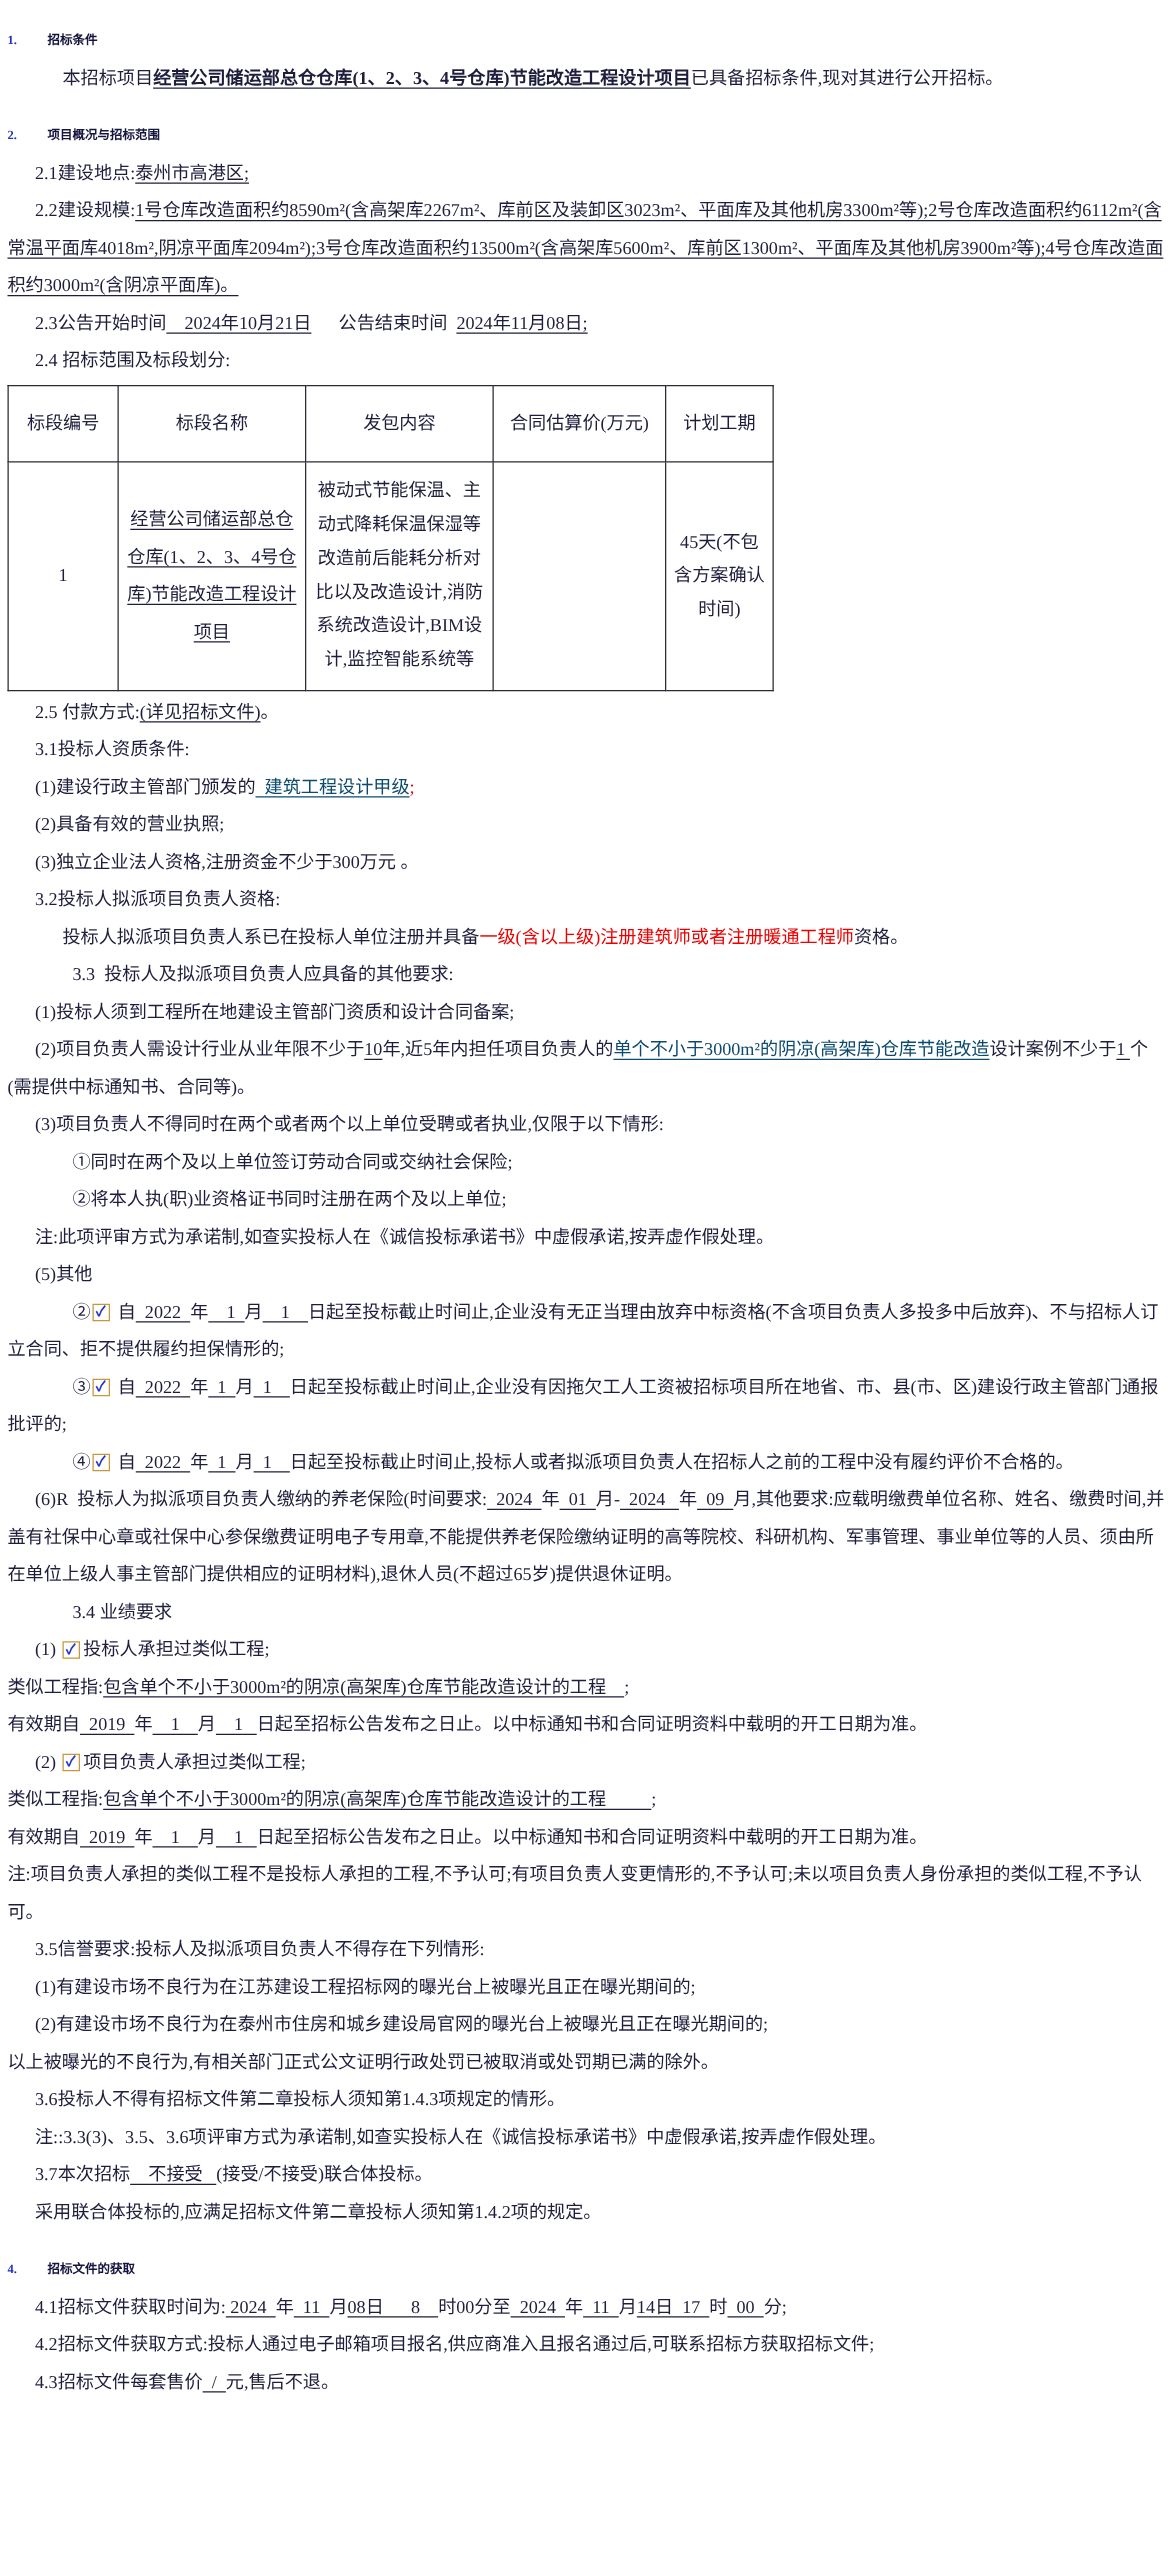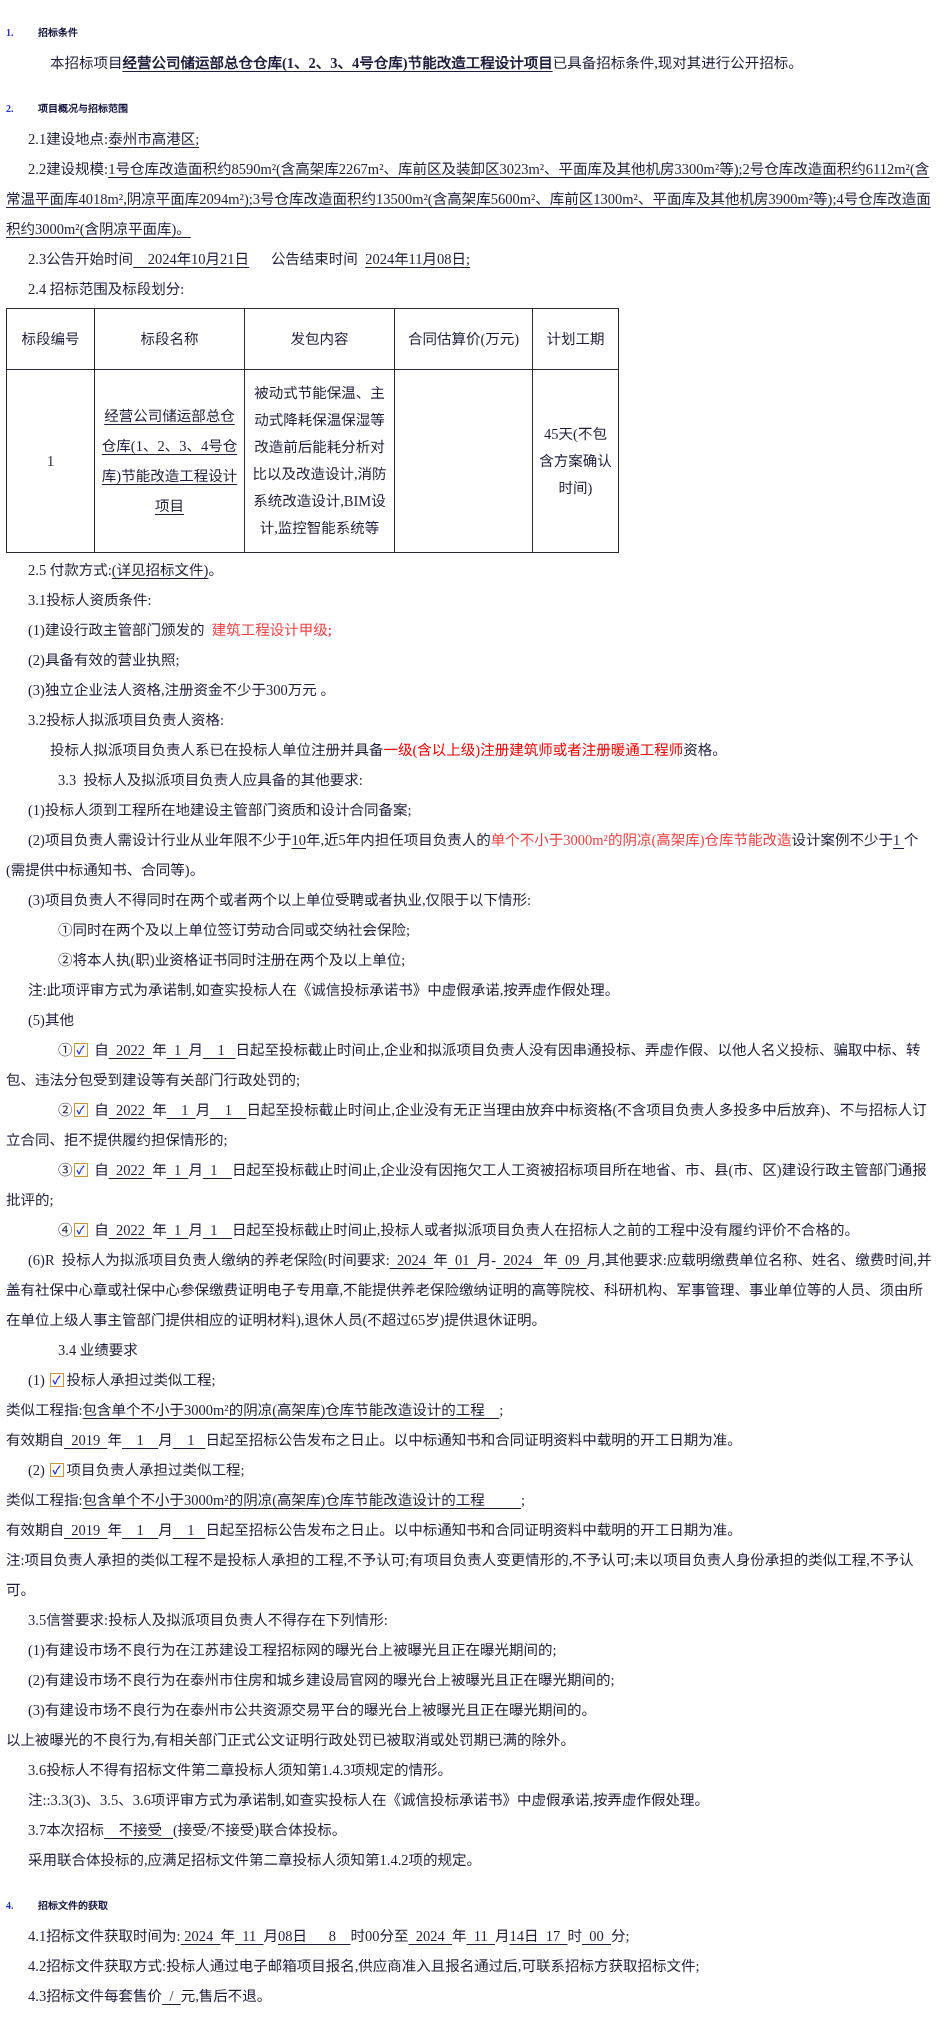--- a/index.html
+++ b/index.html
@@ -10,21 +10,21 @@
   p{margin:0;white-space:pre-wrap;word-break:break-all;}
   .h{font-weight:bold;font-size:10px;color:#15153f;margin-top:12px;}
   .h .num{color:#2233bb;display:inline-block;min-width:32px;}
   .h2gap{margin-top:16px;}
   .ind1{text-indent:44px;}   
   .ind2{text-indent:52px;}   
   .sub{text-indent:22px;}    
   .u{text-decoration:underline;text-underline-offset:3px;}
   .bu{font-weight:bold;text-decoration:underline;text-underline-offset:3px;}
   .red{color:#ee0000;}
-  .redu{color:#ef4444;text-underline-offset:3px;}
+  .redu{color:#0c4a6e;text-decoration:underline;text-underline-offset:3px;}
   .cb{display:inline-block;width:12px;height:12px;border:1px solid #c8963c;
       background:#fff;color:#2233cc;font-size:11px;line-height:12px;
       text-align:center;vertical-align:1px;margin:0 3px 0 1px;font-weight:bold;
       text-indent:0;}
   .sq{font-family:"DejaVu Sans",sans-serif;}
   table.bid{border-collapse:collapse;margin:4px 0 2px 0;table-layout:fixed;}
   table.bid th,table.bid td{border:1.5px solid #2a2a33;text-align:center;
       vertical-align:middle;white-space:pre-wrap;word-break:break-all;
       font-weight:normal;padding:10px 6px;}
   table.bid th{height:40px;line-height:22px;}
@@ -85,40 +85,38 @@
   <p class="ind1"><span>投标人拟派项目负责人系已在投标人单位注册并具备</span><span class="red">一级(含以上级)注册建筑师或者注册暖通工程师</span><span>资格。</span></p>
   <p class="ind2"><span>3.3  投标人及拟派项目负责人应具备的其他要求:</span></p>
   <p class="sub"><span>(1)投标人须到工程所在地建设主管部门资质和设计合同备案;</span></p>
   <p class="sub"><span>(2)项目负责人需设计行业从业年限不少于</span><span class="u">10</span><span>年,近5年内担任项目负责人的</span><span class="redu">单个不小于3000m²的阴凉(高架库)仓库节能改造</span><span>设计案例不少于</span><span class="u">1 </span><span>个(需提供中标通知书、合同等)。</span></p>
   <p class="sub"><span>(3)项目负责人不得同时在两个或者两个以上单位受聘或者执业,仅限于以下情形:</span></p>
   <p class="ind2"><span>①同时在两个及以上单位签订劳动合同或交纳社会保险;</span></p>
   <p class="ind2"><span>②将本人执(职)业资格证书同时注册在两个及以上单位;</span></p>
   <p class="sub"><span>注:此项评审方式为承诺制,如查实投标人在《诚信投标承诺书》中虚假承诺,按弄虚作假处理。</span></p>
   <p class="sub"><span>(5)其他</span></p>
 
-  <p class="ind2"><span>①</span><span class="cb">✓</span><span> 自</span><span class="u">  2022  </span><span>年</span><span class="u">  1  </span><span>月</span><span class="u">    1   </span><span>日起至投标截止时间止,企业和拟派项目负责人没有因串通投标、弄虚作假、以他人名义投标、骗取中标、转包、违法分包受到建设等有关部门行政处罚的;</span></p>
   <p class="ind2"><span>②</span><span class="cb">✓</span><span> 自</span><span class="u">  2022  </span><span>年</span><span class="u">    1  </span><span>月</span><span class="u">    1    </span><span>日起至投标截止时间止,企业没有无正当理由放弃中标资格(不含项目负责人多投多中后放弃)、不与招标人订立合同、拒不提供履约担保情形的;</span></p>
   <p class="ind2"><span>③</span><span class="cb">✓</span><span> 自</span><span class="u">  2022  </span><span>年</span><span class="u">  1  </span><span>月</span><span class="u">  1    </span><span>日起至投标截止时间止,企业没有因拖欠工人工资被招标项目所在地省、市、县(市、区)建设行政主管部门通报批评的;</span></p>
   <p class="ind2"><span>④</span><span class="cb">✓</span><span> 自</span><span class="u">  2022  </span><span>年</span><span class="u">  1  </span><span>月</span><span class="u">  1    </span><span>日起至投标截止时间止,投标人或者拟派项目负责人在招标人之前的工程中没有履约评价不合格的。</span></p>
 
   <p class="sub"><span>(6)R  投标人为拟派项目负责人缴纳的养老保险(时间要求:</span><span class="u">  2024  </span><span>年</span><span class="u">  01  </span><span>月-</span><span class="u">  2024   </span><span>年</span><span class="u">  09  </span><span>月,其他要求:应载明缴费单位名称、姓名、缴费时间,并盖有社保中心章或社保中心参保缴费证明电子专用章,不能提供养老保险缴纳证明的高等院校、科研机构、军事管理、事业单位等的人员、须由所在单位上级人事主管部门提供相应的证明材料),退休人员(不超过65岁)提供退休证明。</span></p>
 
   <p class="ind2"><span>3.4 业绩要求</span></p>
   <p class="sub"><span>(1) </span><span class="cb">✓</span><span>投标人承担过类似工程;</span></p>
   <p><span>类似工程指:</span><span class="u">包含单个不小于3000m²的阴凉(高架库)仓库节能改造设计的工程    </span><span>;</span></p>
   <p><span>有效期自</span><span class="u">  2019  </span><span>年</span><span class="u">    1    </span><span>月</span><span class="u">    1   </span><span>日起至招标公告发布之日止。以中标通知书和合同证明资料中载明的开工日期为准。</span></p>
   <p class="sub"><span>(2) </span><span class="cb">✓</span><span>项目负责人承担过类似工程;</span></p>
   <p><span>类似工程指:</span><span class="u">包含单个不小于3000m²的阴凉(高架库)仓库节能改造设计的工程          </span><span>;</span></p>
   <p><span>有效期自</span><span class="u">  2019  </span><span>年</span><span class="u">    1    </span><span>月</span><span class="u">    1   </span><span>日起至招标公告发布之日止。以中标通知书和合同证明资料中载明的开工日期为准。</span></p>
   <p><span>注:项目负责人承担的类似工程不是投标人承担的工程,不予认可;有项目负责人变更情形的,不予认可;未以项目负责人身份承担的类似工程,不予认可。</span></p>
 
   <p class="sub"><span>3.5信誉要求:投标人及拟派项目负责人不得存在下列情形:</span></p>
   <p class="sub"><span>(1)有建设市场不良行为在江苏建设工程招标网的曝光台上被曝光且正在曝光期间的;</span></p>
   <p class="sub"><span>(2)有建设市场不良行为在泰州市住房和城乡建设局官网的曝光台上被曝光且正在曝光期间的;</span></p>
-  <p class="sub"><span>(3)有建设市场不良行为在泰州市公共资源交易平台的曝光台上被曝光且正在曝光期间的。</span></p>
   <p><span>以上被曝光的不良行为,有相关部门正式公文证明行政处罚已被取消或处罚期已满的除外。</span></p>
   <p class="sub"><span>3.6投标人不得有招标文件第二章投标人须知第1.4.3项规定的情形。</span></p>
   <p class="sub"><span>注::3.3(3)、3.5、3.6项评审方式为承诺制,如查实投标人在《诚信投标承诺书》中虚假承诺,按弄虚作假处理。</span></p>
   <p class="sub"><span>3.7本次招标</span><span class="u">    不接受   </span><span>(接受/不接受)联合体投标。</span></p>
   <p class="sub"><span>采用联合体投标的,应满足招标文件第二章投标人须知第1.4.2项的规定。</span></p>
 
   <p class="h h2gap"><span class="num">4.</span><span>招标文件的获取</span></p>
   <p class="sub"><span>4.1招标文件获取时间为:</span><span class="u"> 2024  </span><span>年</span><span class="u">  11  </span><span>月</span><span class="u">08日      8    </span><span>时00分至</span><span class="u">  2024  </span><span>年</span><span class="u">  11  </span><span>月</span><span class="u">14日  17  </span><span>时</span><span class="u">  00  </span><span>分;</span></p>
   <p class="sub"><span>4.2招标文件获取方式:投标人通过电子邮箱项目报名,供应商准入且报名通过后,可联系招标方获取招标文件;</span></p>
   <p class="sub"><span>4.3招标文件每套售价</span><span class="u">  /  </span><span>元,售后不退。</span></p>

